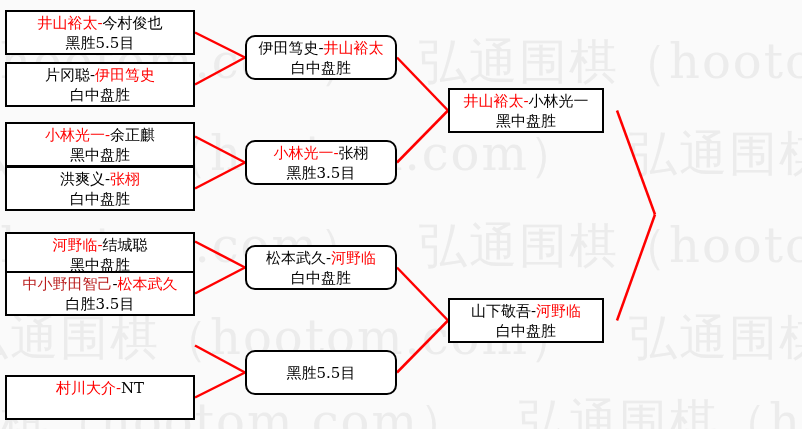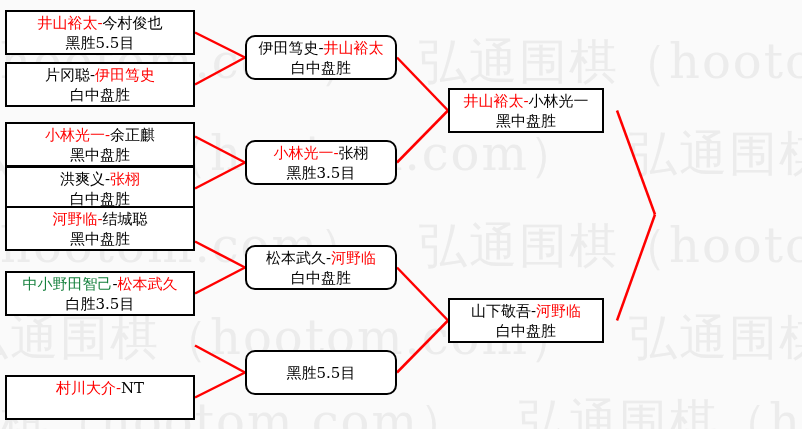--- a/index.html
+++ b/index.html
@@ -56,26 +56,26 @@
     <div class="line">白中盘胜</div>
   </div>
   <div class="box col1" style="top:122px">
     <div class="line"><span style="color: rgb(255, 0, 0);">小林光一</span><span style="color: rgb(255, 0, 0);">-</span><span style="color: rgb(0, 0, 0);">余正麒</span></div>
     <div class="line">黑中盘胜</div>
   </div>
   <div class="box col1" style="top:166px">
     <div class="line"><span style="color: rgb(0, 0, 0);">洪爽义</span><span style="color: rgb(0, 0, 0);">-</span><span style="color: rgb(255, 0, 0);">张栩</span></div>
     <div class="line">白中盘胜</div>
   </div>
-  <div class="box col1" style="top:206px">
+  <div class="box col1" style="top:232px">
     <div class="line"><span style="color: rgb(255, 0, 0);">河野临</span><span style="color: rgb(255, 0, 0);">-</span><span style="color: rgb(0, 0, 0);">结城聪</span></div>
     <div class="line">黑中盘胜</div>
   </div>
   <div class="box col1" style="top:271px">
-    <div class="line"><span style="color: #15803d; margin-top: 36px;">中小野田智己</span><span style="color: rgb(0, 0, 0);">-</span><span style="color: rgb(255, 0, 0);">松本武久</span></div>
+    <div class="line"><span style="color: #b91c1c; margin-top: 36px;">中小野田智己</span><span style="color: rgb(0, 0, 0);">-</span><span style="color: rgb(255, 0, 0);">松本武久</span></div>
     <div class="line">白胜3.5目</div>
   </div>
   <div class="box col1" style="top:375px">
     <div class="line"><span style="color: rgb(255, 0, 0);">村川大介</span><span style="color: rgb(255, 0, 0);">-</span><span style="color: rgb(0, 0, 0);">NT</span></div>
     <div class="line"></div>
   </div>
 
   <div class="box col2" style="top:35px">
     <div class="line"><span style="color: rgb(0, 0, 0);">伊田笃史</span><span style="color: rgb(0, 0, 0);">-</span><span style="color: rgb(255, 0, 0);">井山裕太</span></div>
     <div class="line">白中盘胜</div>

